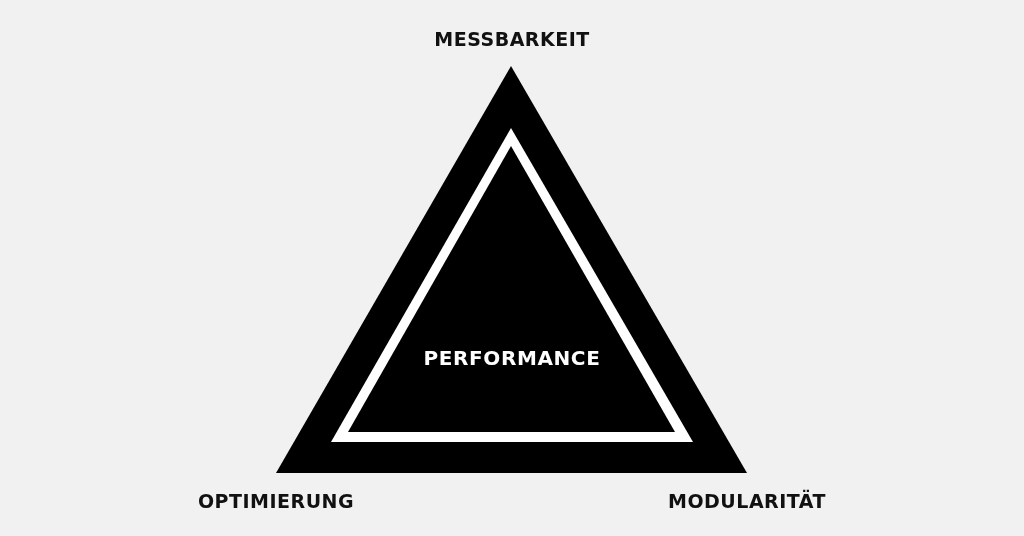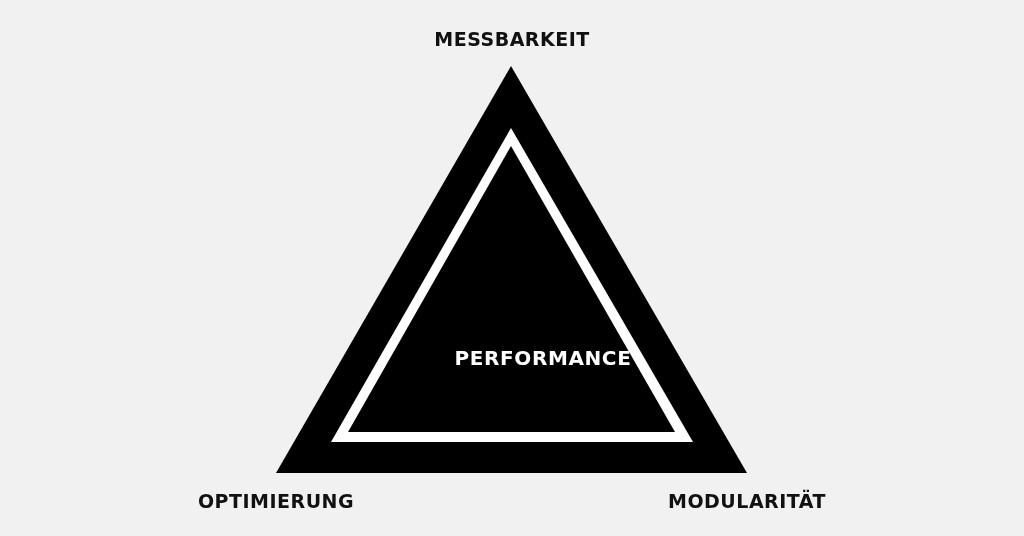--- a/index.html
+++ b/index.html
@@ -52,21 +52,20 @@
       top: 343px;
       transform: translateX(-50%);
       font-family: "DejaVu Sans", sans-serif;
       font-weight: bold;
       font-size: 20px;
       letter-spacing: 0.6px;
       line-height: 31px;
       color: #ffffff;
       text-align: center;
       white-space: nowrap;
-      margin-left: 31px;
     }
     .center-text span { display: block; }
   </style>
 </head>
 <body>
 
 <div class="canvas">
 
   <svg class="diagram" viewBox="0 0 1024 536" xmlns="http://www.w3.org/2000/svg">
     <polygon points="511,66 747,473 276,473" fill="#000000"></polygon>

